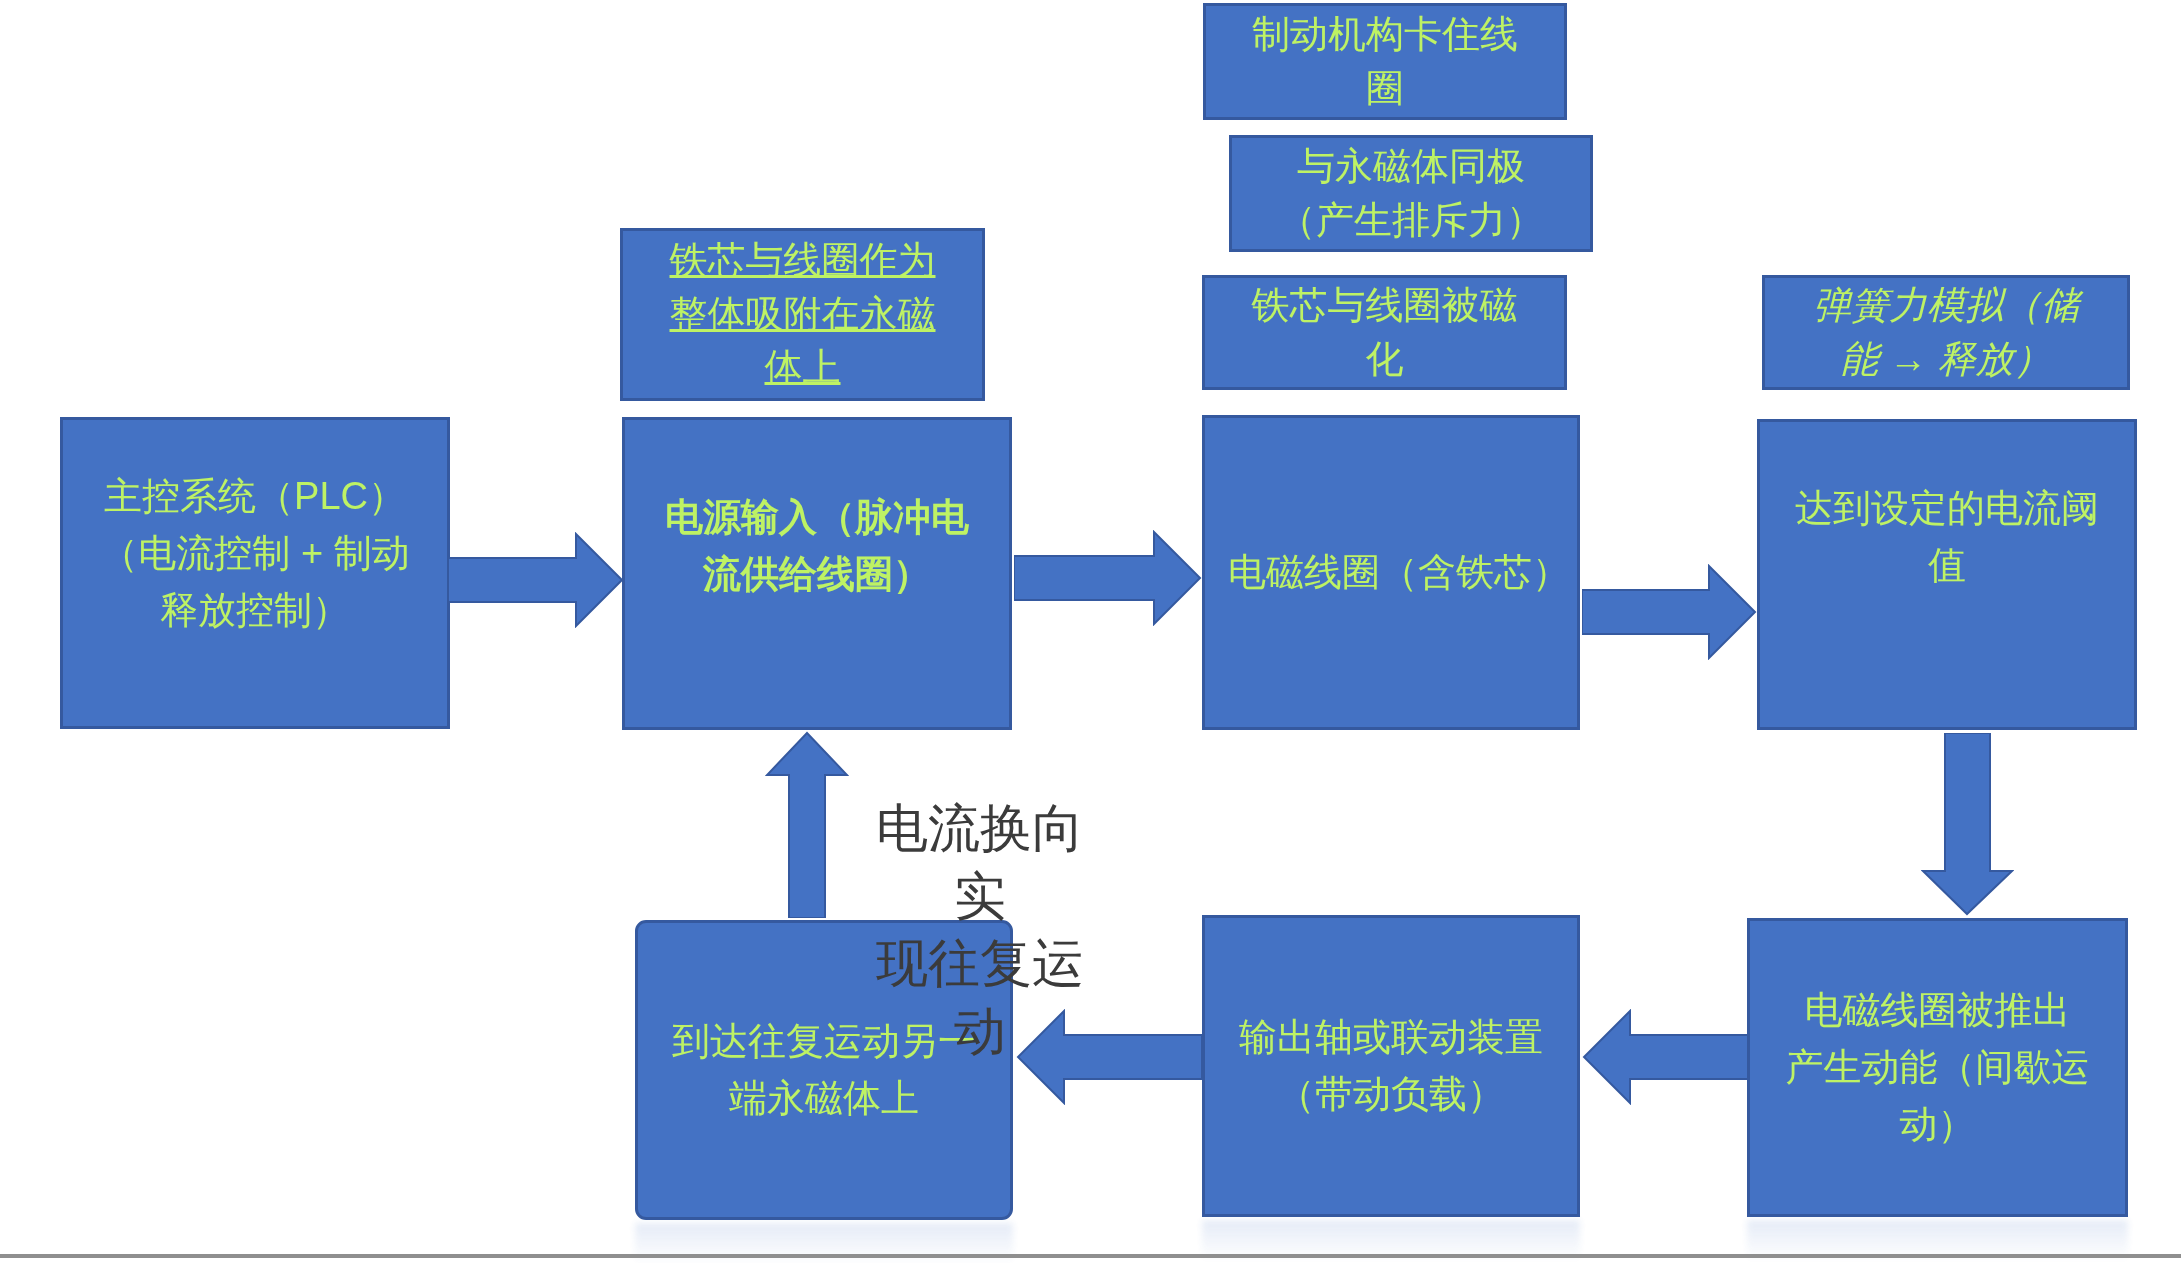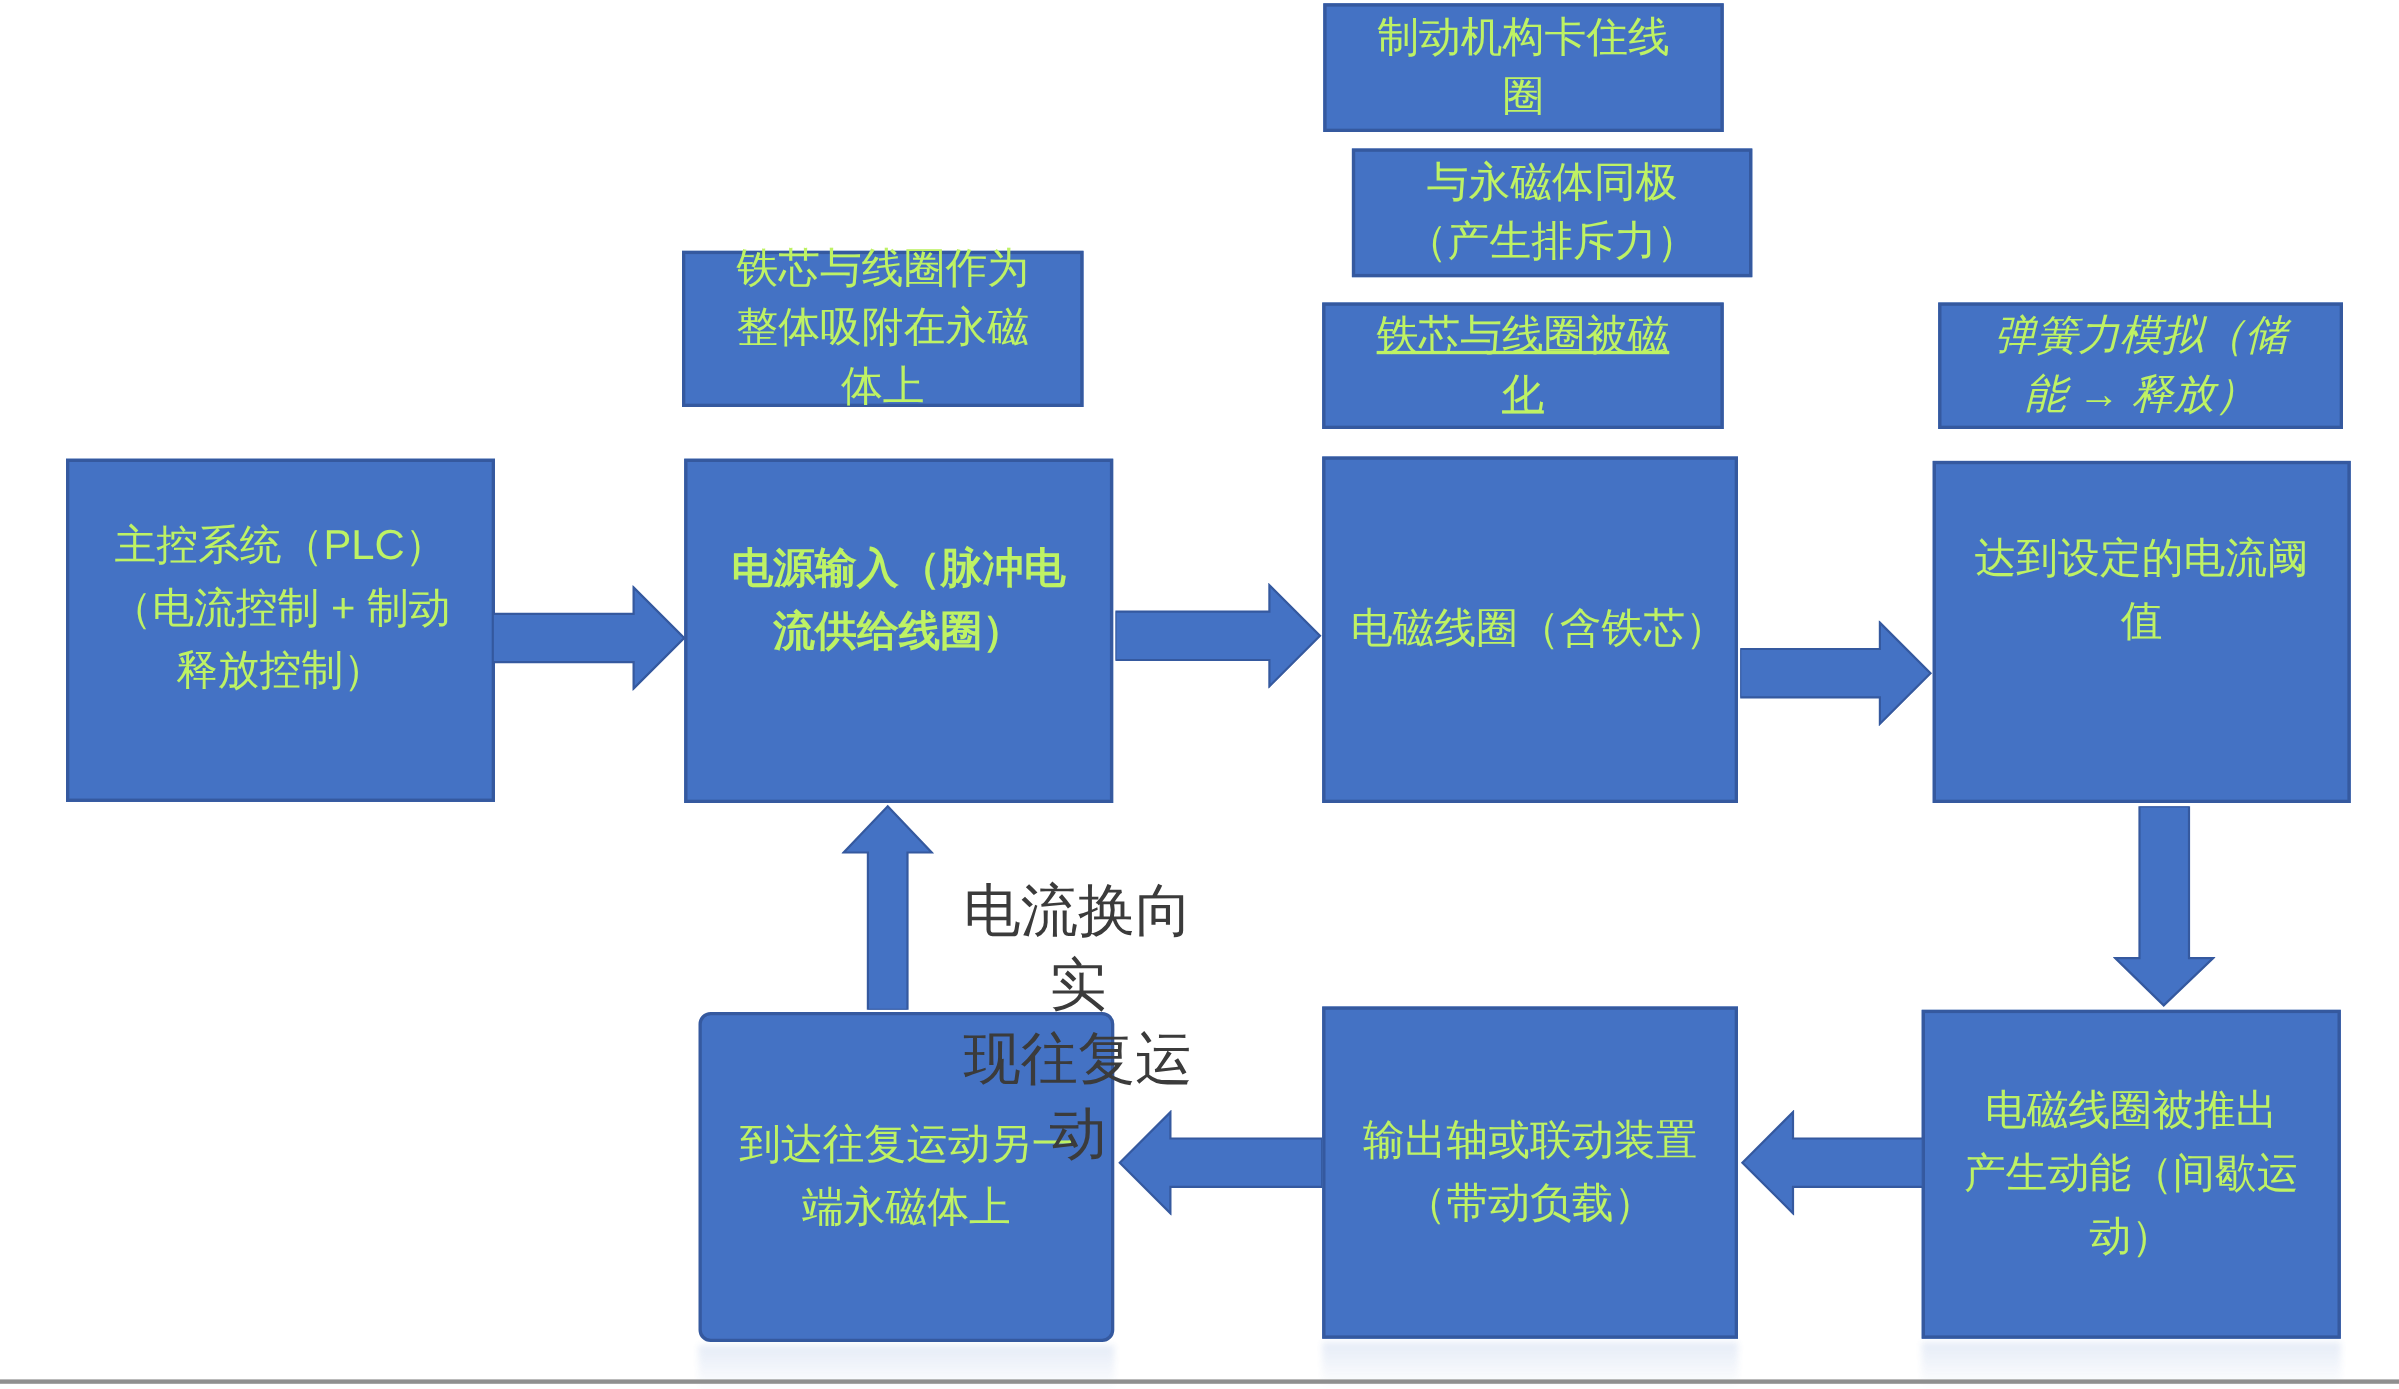--- a/index.html
+++ b/index.html
@@ -36,24 +36,24 @@
   
   #n-plc        { left: 60px;   top: 417px; width: 390px; height: 312px; padding-bottom: 40px; }
   #n-power      { left: 622px;  top: 417px; width: 390px; height: 313px; padding-bottom: 55px; font-weight: bold; }
   #n-coil       { left: 1202px; top: 415px; width: 378px; height: 315px; padding-left: 16px; }
   #n-threshold  { left: 1757px; top: 419px; width: 380px; height: 311px; padding-bottom: 75px; }
   
   #n-kinetic    { left: 1747px; top: 918px; width: 381px; height: 299px; }
   #n-output     { left: 1202px; top: 915px; width: 378px; height: 302px; text-align: center; }
   #n-farend     { left: 635px;  top: 920px; width: 378px; height: 300px; border-radius: 11px; }
   
-  #n-note-attached   { left: 620px;  top: 228px; width: 365px; height: 142px; }
+  #n-note-attached   { left: 620px;  top: 228px; width: 365px; height: 173px; text-decoration: underline; }
   #n-note-brake      { left: 1203px; top: 3px;   width: 364px; height: 117px; }
   #n-note-samepole   { left: 1203px; top: 135px; width: 364px; height: 117px; margin-left: 26px; }
-  #n-note-magnetized { left: 1202px; top: 275px; width: 365px; height: 115px; text-decoration: underline; }
+  #n-note-magnetized { left: 1202px; top: 275px; width: 365px; height: 115px; }
   #n-note-spring     { left: 1762px; top: 275px; width: 368px; height: 115px; font-style: italic; }
 
   .arrow { position: absolute; }
   #a-plc-power       { left: 448px;  top: 532px;  width: 176px; height: 96px; }
   #a-power-coil      { left: 1014px; top: 530px;  width: 188px; height: 96px; }
   #a-coil-threshold  { left: 1582px; top: 564px;  width: 175px; height: 96px; }
   #a-threshold-kinetic { left: 1921px; top: 733px; width: 93px;  height: 183px; }
   #a-kinetic-output  { left: 1582px; top: 1009px; width: 166px; height: 96px; }
   #a-output-farend   { left: 1016px; top: 1009px; width: 186px; height: 96px; }
   #a-farend-power    { left: 765px;  top: 731px;  width: 84px;  height: 187px; }

